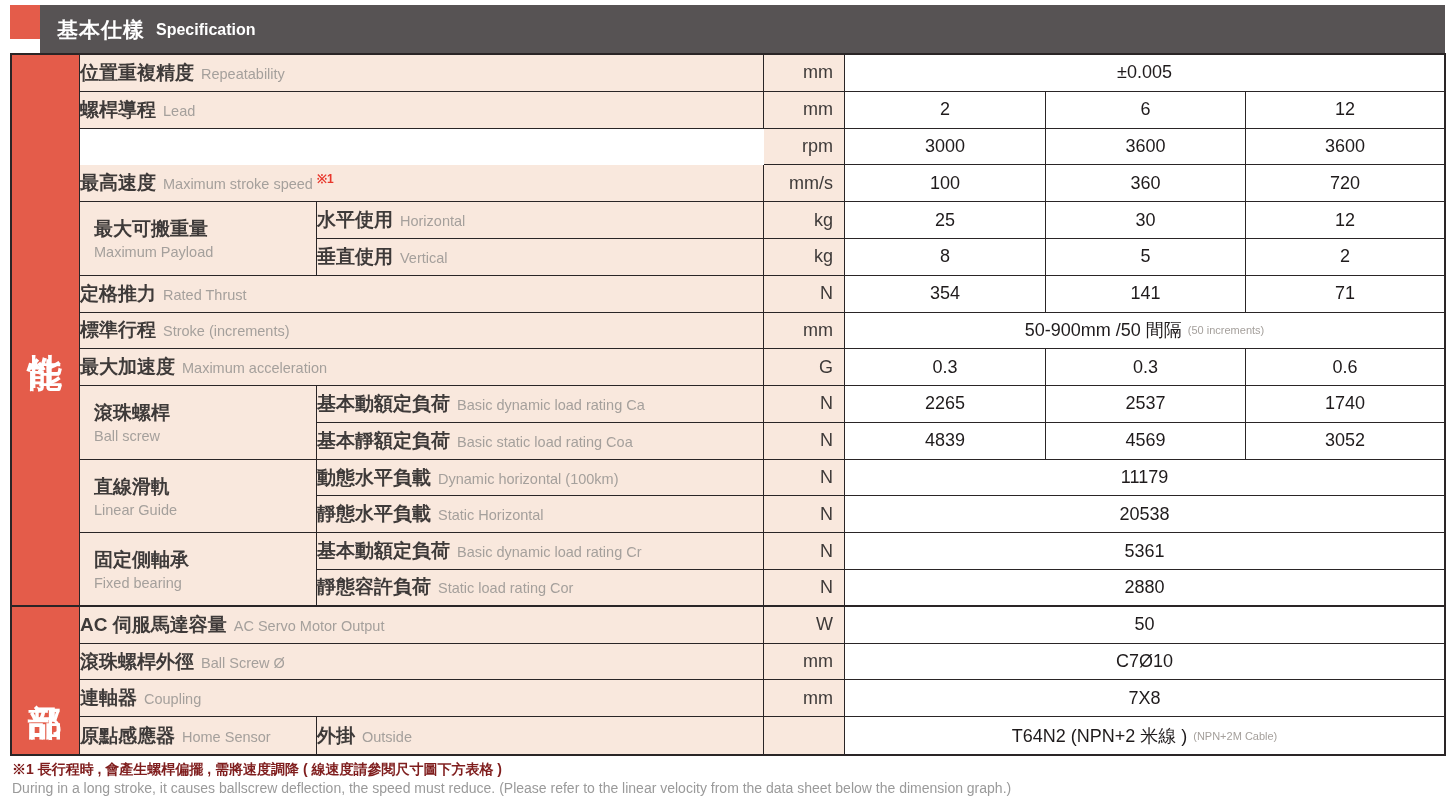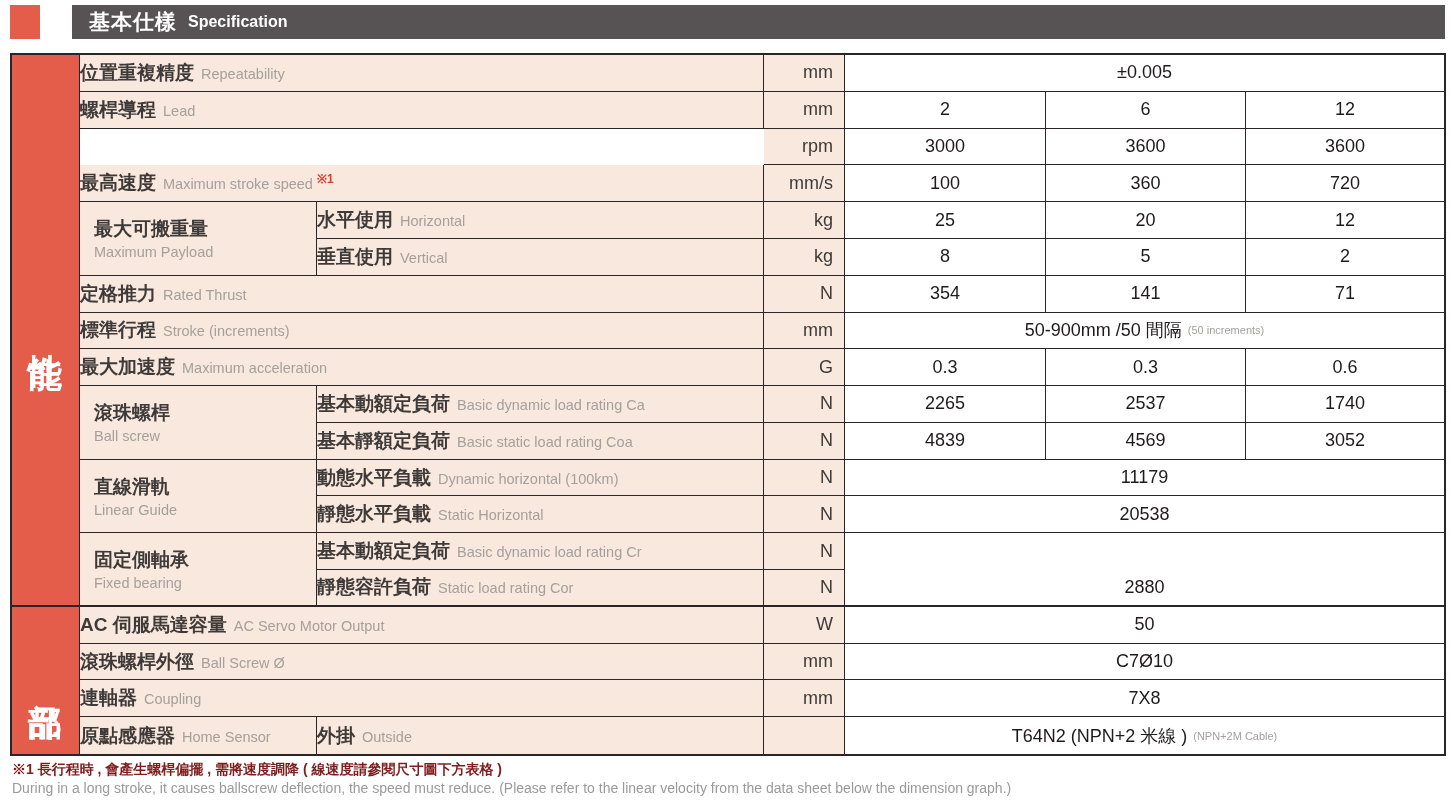--- a/index.html
+++ b/index.html
@@ -1,21 +1,21 @@
 <!DOCTYPE html>
 <html><head>
 <meta charset="utf-8">
 <style>
   * { margin:0; padding:0; box-sizing:border-box; }
   html,body { width:1451px; height:800px; background:#ffffff; overflow:hidden;
               font-family:"Liberation Sans", sans-serif; }
   body { position:relative; }
 
   
-  .header { position:absolute; left:10px; top:5px; width:1435px; height:34px; display:flex;gap:32px; }
+  .header { position:absolute; left:10px; top:5px; width:1435px; height:50px; display:flex; }
   .header-sq { width:30px; height:34px; background:#e45c4a; }
   .header-bar { flex:1; background:#575354; display:flex; align-items:center; padding-left:17px; }
   .title-zh { color:#ffffff; font-size:21px; font-weight:700; letter-spacing:1px; }
   .title-en { color:#ffffff; font-size:16px; font-weight:700; margin-left:11px; }
 
   
   .spec-table { position:absolute; left:10px; top:53px; width:1436px; height:703px;
     border:2px solid #2a2526; background:#ffffff; display:grid;
     grid-template-columns:68px 237px 447px 81px 201px 200px 1fr;
     grid-template-rows:repeat(19, 1fr); }
@@ -98,21 +98,21 @@
 
   <div class="c pink main" style="grid-area:5/2/7/3">
     <span class="zh">最大可搬重量</span>
     <span class="en">Maximum Payload</span>
   </div>
   <div class="c pink lab" style="grid-area:5/3/6/4">
     <div class="line"><span class="zh">水平使用</span><span class="en">Horizontal</span></div>
   </div>
   <div class="c pink unit" style="grid-area:5/4/6/5">kg</div>
   <div class="c val" style="grid-area:5/5/6/6">25</div>
-  <div class="c val" style="grid-area:5/6/6/7">20</div>
+  <div class="c val" style="grid-area:5/6/6/7">30</div>
   <div class="c val no-r" style="grid-area:5/7/6/8">12</div>
 
   <div class="c pink lab" style="grid-area:6/3/7/4">
     <div class="line"><span class="zh">垂直使用</span><span class="en">Vertical</span></div>
   </div>
   <div class="c pink unit" style="grid-area:6/4/7/5">kg</div>
   <div class="c val" style="grid-area:6/5/7/6">8</div>
   <div class="c val" style="grid-area:6/6/7/7">5</div>
   <div class="c val no-r" style="grid-area:6/7/7/8">2</div>
 
@@ -178,20 +178,21 @@
   <div class="c val no-r" style="grid-area:13/5/14/8">20538</div>
 
   <div class="c pink main thick-b" style="grid-area:14/2/16/3">
     <span class="zh">固定側軸承</span>
     <span class="en">Fixed bearing</span>
   </div>
   <div class="c pink lab" style="grid-area:14/3/15/4">
     <div class="line"><span class="zh">基本動額定負荷</span><span class="en">Basic dynamic load rating Cr</span></div>
   </div>
   <div class="c pink unit" style="grid-area:14/4/15/5">N</div>
+  <div class="c val no-r" style="grid-area:14/5/15/8">5361</div>
 
   <div class="c pink lab thick-b" style="grid-area:15/3/16/4">
     <div class="line"><span class="zh">靜態容許負荷</span><span class="en">Static load rating Cor</span></div>
   </div>
   <div class="c pink unit thick-b" style="grid-area:15/4/16/5">N</div>
   <div class="c val no-r thick-b" style="grid-area:15/5/16/8">2880</div>
 
   <div class="c pink lab" style="grid-area:16/2/17/4">
     <div class="line"><span class="zh">AC 伺服馬達容量</span><span class="en">AC Servo Motor Output</span></div>
   </div>

